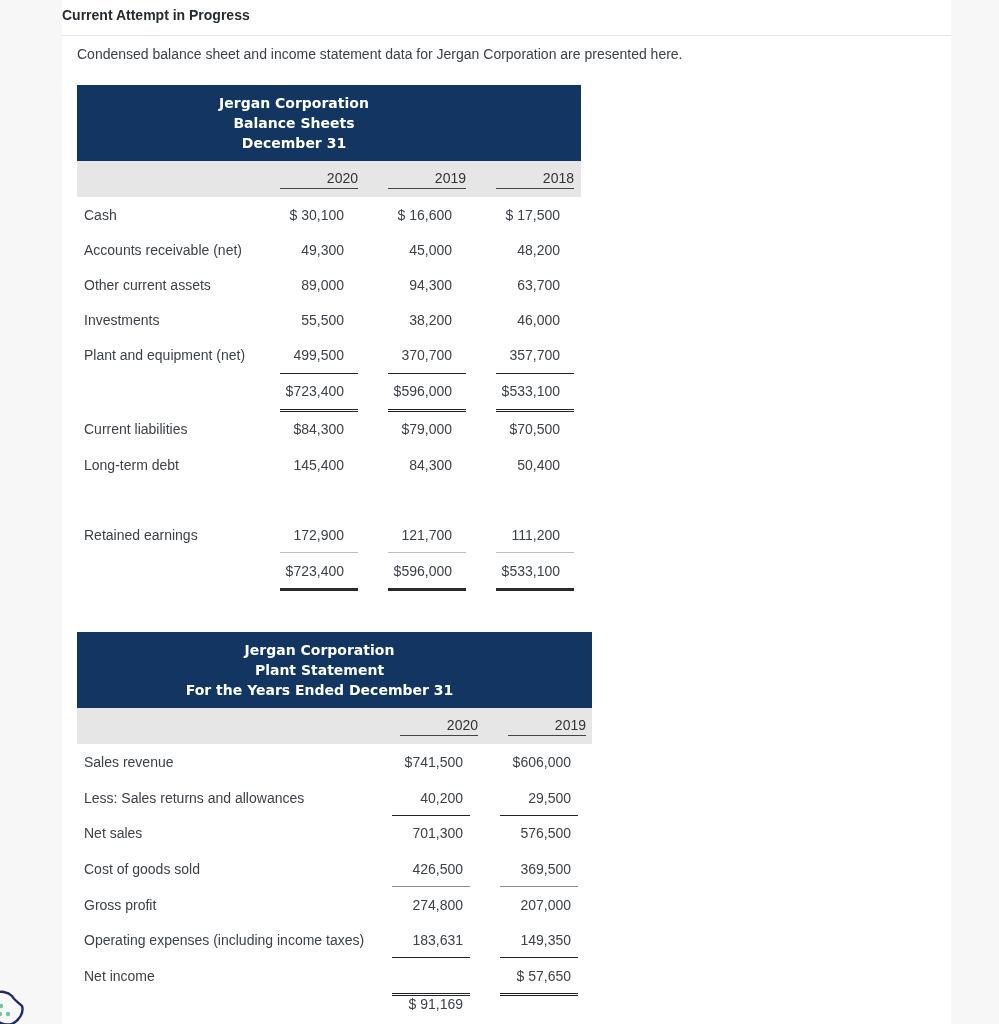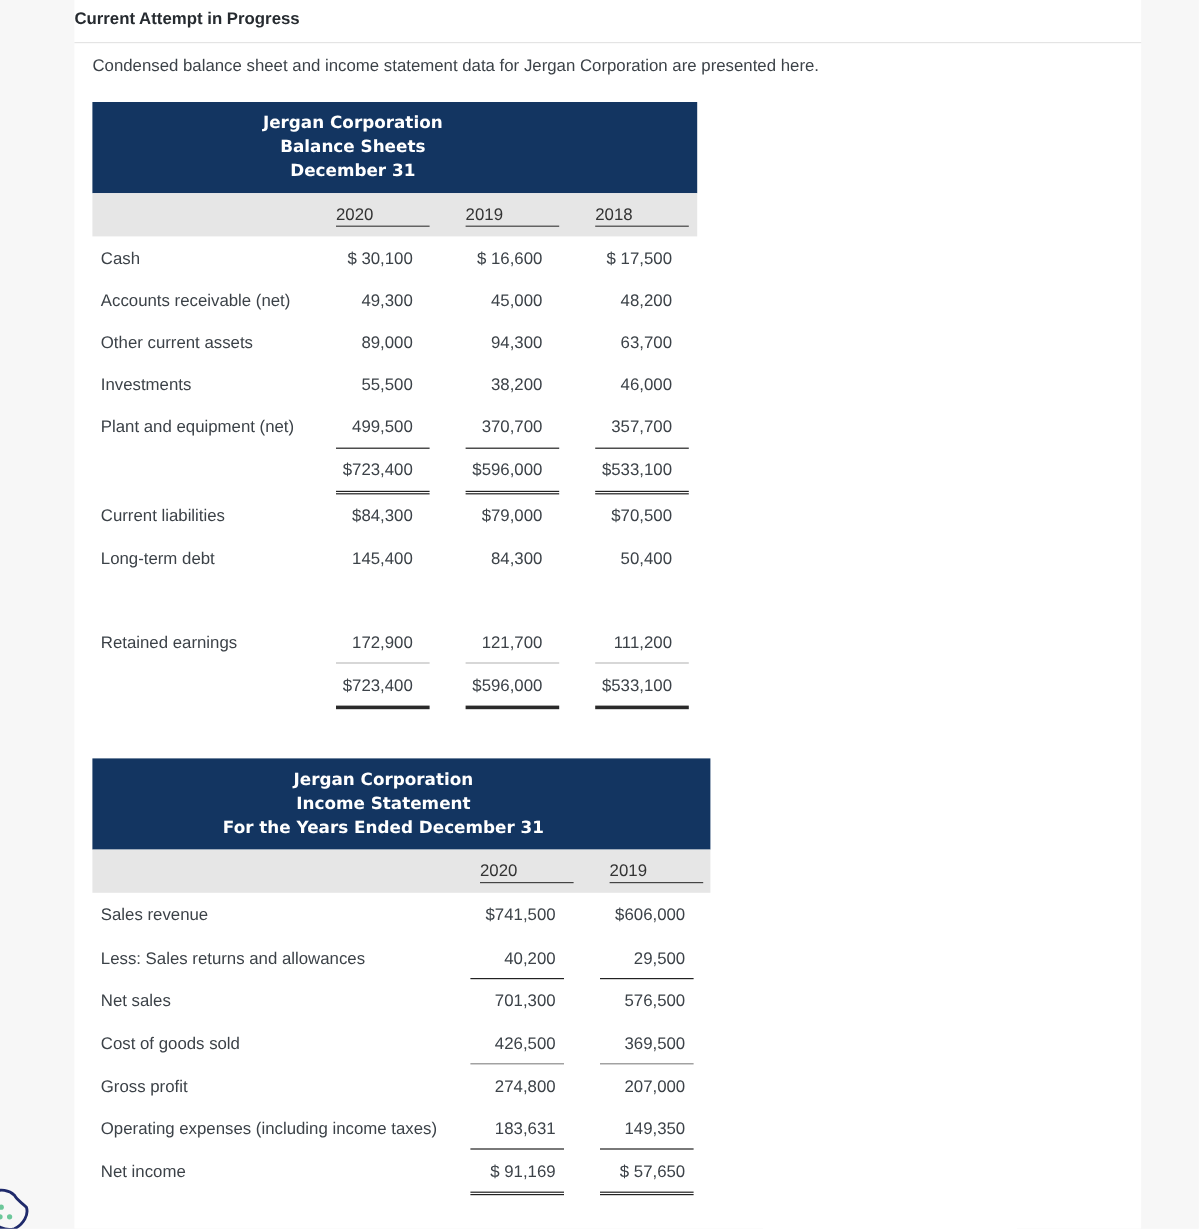--- a/index.html
+++ b/index.html
@@ -26,21 +26,21 @@
 
   .fin-table { position: absolute; left: 15px; }
   .fin-head {
     background: #133561; color: #ffffff; font-weight: bold; font-size: 14px;
     text-align: center; line-height: 20px; box-sizing: border-box;
     font-family: "DejaVu Sans", sans-serif;
   }
   .fin-head div { white-space: nowrap; }
   .year-band { background: #e6e6e6; height: 36px; position: relative; }
   .year-cell {
-    position: absolute; top: 9px; height: 18px; text-align: left;
+    position: absolute; top: 9px; height: 18px; text-align: right;
     font-size: 14px; color: #333; border-bottom: 1px solid #444; line-height: 16px;
   }
 
   .row { position: absolute; height: 35px; width: 100%; }
   .row .label { position: absolute; left: 7px; top: 10px; font-size: 14px; color: #3c4248; white-space: nowrap; }
   .row .val { position: absolute; top: 10px; font-size: 14px; color: #3c4248; text-align: right; white-space: nowrap; }
 
   .rule { position: absolute; height: 0; }
   .rule.thin { border-top: 1px solid #222; }
   .rule.light { border-top: 1px solid #bdbdbd; }
@@ -141,21 +141,21 @@
       <span class="val" style="right:21px;">$533,100</span>
     </div>
     <div class="rule thick" style="top:503px; left:203px; width:78px;"></div>
     <div class="rule thick" style="top:503px; left:311px; width:78px;"></div>
     <div class="rule thick" style="top:503px; left:419px; width:78px;"></div>
   </div>
 
   <div class="fin-table" style="top:632px; width:515px; height:370px;">
     <div class="fin-head" style="height:76px; padding-top:8px; padding-right:30px;">
       <div>Jergan Corporation</div>
-      <div>Income Statement</div>
+      <div>Plant Statement</div>
       <div>For the Years Ended December 31</div>
     </div>
     <div class="year-band">
       <div class="year-cell" style="left:323px; width:78px;">2020</div>
       <div class="year-cell" style="left:431px; width:78px;">2019</div>
     </div>
 
     <div class="row" style="top:112px;">
       <span class="label">Sales revenue</span>
       <span class="val" style="right:129px;">$741,500</span>
@@ -190,21 +190,21 @@
     <div class="row" style="top:290px;">
       <span class="label">Operating expenses (including income taxes)</span>
       <span class="val" style="right:129px;">183,631</span>
       <span class="val" style="right:21px;">149,350</span>
     </div>
     <div class="rule thin" style="top:325px; left:315px; width:78px;"></div>
     <div class="rule thin" style="top:325px; left:423px; width:78px;"></div>
 
     <div class="row" style="top:326px;">
       <span class="label">Net income</span>
-      <span class="val" style="right:129px;">$ 91,169</span>
+      <span class="val" style="right:129px;margin-top:28px;">$ 91,169</span>
       <span class="val" style="right:21px;">$ 57,650</span>
     </div>
     <div class="rule double" style="top:361px; left:315px; width:78px;"></div>
     <div class="rule double" style="top:361px; left:423px; width:78px;"></div>
   </div>
 </div>
 
 <svg class="cookie-icon" viewBox="0 0 40 40">
   <path d="M4 6 C10 2, 18 4, 22 8 C24 12, 28 14, 32 18 C34 24, 30 32, 22 36 C14 38, 6 34, 4 28" fill="none" stroke="#1f2a6b" stroke-width="2.4"></path>
   <circle cx="11" cy="18" r="2.2" fill="#6cc79a"></circle>

